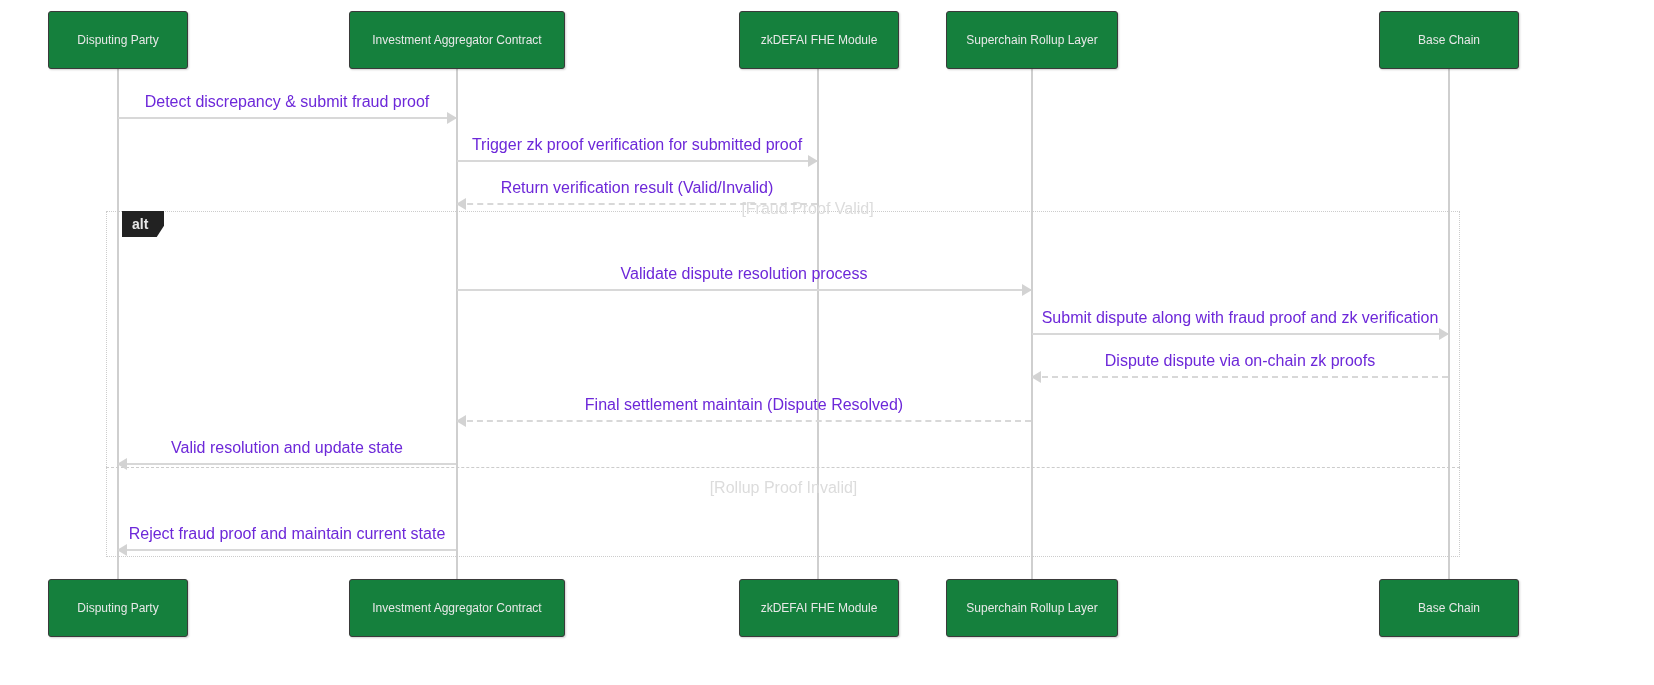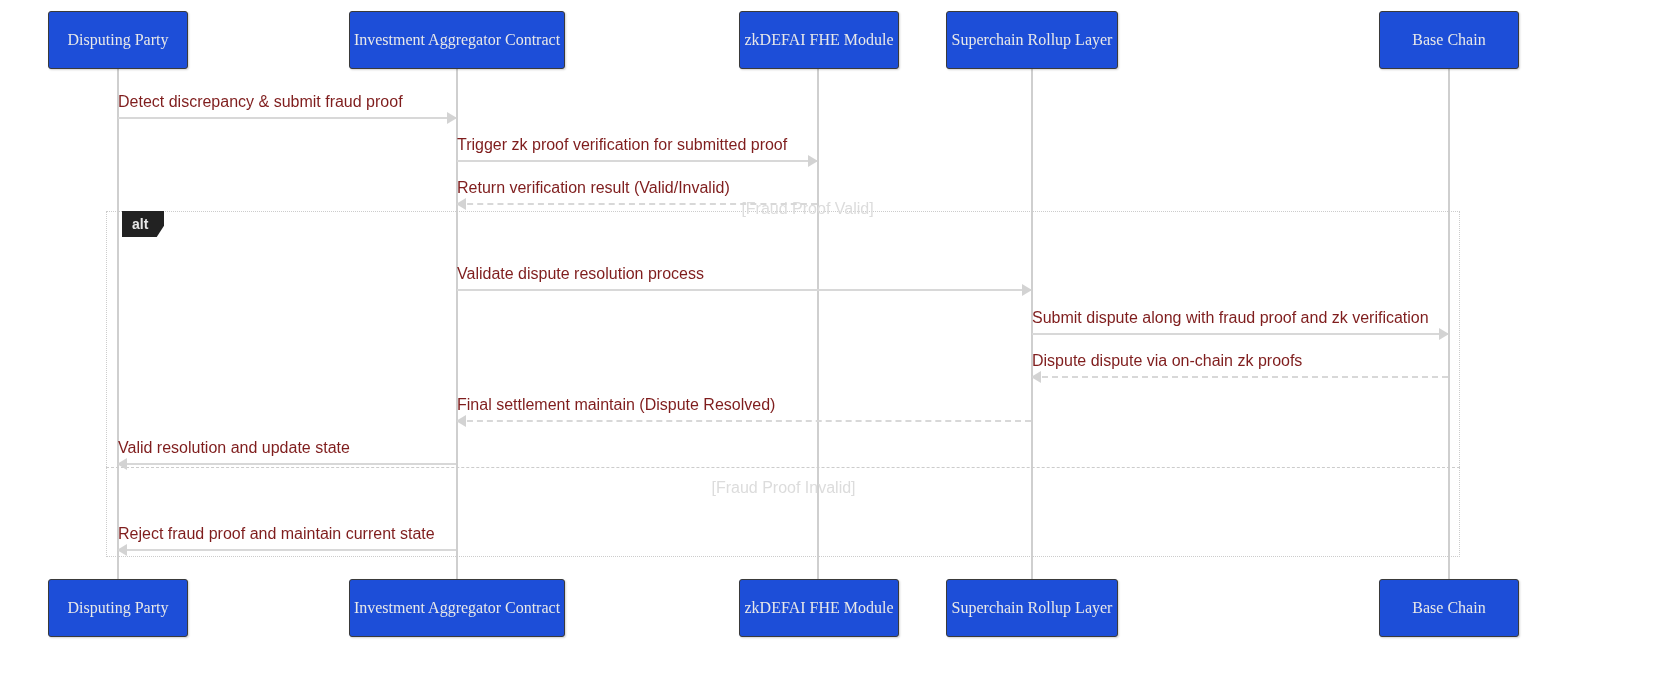--- a/index.html
+++ b/index.html
@@ -15,33 +15,32 @@
     position: relative;
     width: 1654px;
     height: 685px;
     background: #ffffff;
     overflow: hidden;
   }
 
   
   .actor-box {
     position: absolute;
-    background: #1d4ed8;
+    background: #15803d;
     border: 1px solid #3a3a3a;
     border-radius: 3px;
     box-sizing: border-box;
     color: #e8e8e8;
-    font-size: 16px;
+    font-size: 12px;
     line-height: 1;
     display: flex;
     align-items: center;
     justify-content: center;
     white-space: nowrap;
     box-shadow: 1px 1px 2px rgba(0,0,0,0.18);
-    font-family: Liberation Serif, serif;
   }
   .actor-label {
     display: block;
     color: #e8e8e8;
   }
 
   
   .lifeline {
     position: absolute;
     width: 2px;
@@ -78,23 +77,23 @@
     border-left: 10px solid #d3d3d3;
   }
   .msg-head.left {
     left: -1px;
     border-right: 10px solid #d3d3d3;
   }
   .msg-text {
     position: absolute;
     bottom: 6px;
     width: 100%;
-    text-align: left;
+    text-align: center;
     font-size: 16px;
-    color: #7f1d1d;
+    color: #6d28d9;
     white-space: nowrap;
     line-height: 1.1;
   }
 
   
   .alt-box {
     position: absolute;
     border: 1px dotted #cccccc;
     box-sizing: border-box;
   }
@@ -132,21 +131,21 @@
   <div class="lifeline" style="left:117px; top:69px; height:514px;"></div>
   <div class="lifeline" style="left:456px; top:69px; height:514px;"></div>
   <div class="lifeline" style="left:817px; top:69px; height:514px;"></div>
   <div class="lifeline" style="left:1031px; top:69px; height:514px;"></div>
   <div class="lifeline" style="left:1448px; top:69px; height:514px;"></div>
 
   <div class="alt-box" style="left:106px; top:211px; width:1354px; height:346px;"></div>
   <div class="alt-tab" style="left:122px; top:211px;">alt</div>
   <div class="alt-divider" style="left:106px; top:467px; width:1354px;"></div>
   <div class="alt-condition" style="left:556px; top:200px; width:503px;">[Fraud Proof Valid]</div>
-  <div class="alt-condition" style="left:532px; top:479px; width:503px;">[Fraud Proof Invalid]</div>
+  <div class="alt-condition" style="left:532px; top:479px; width:503px;">[Rollup Proof Invalid]</div>
 
   <div class="actor-box" style="left:48px; top:11px; width:140px; height:58px;">
     <span class="actor-label">Disputing Party</span>
   </div>
   <div class="actor-box" style="left:349px; top:11px; width:216px; height:58px;">
     <span class="actor-label">Investment Aggregator Contract</span>
   </div>
   <div class="actor-box" style="left:739px; top:11px; width:160px; height:58px;">
     <span class="actor-label">zkDEFAI FHE Module</span>
   </div>

